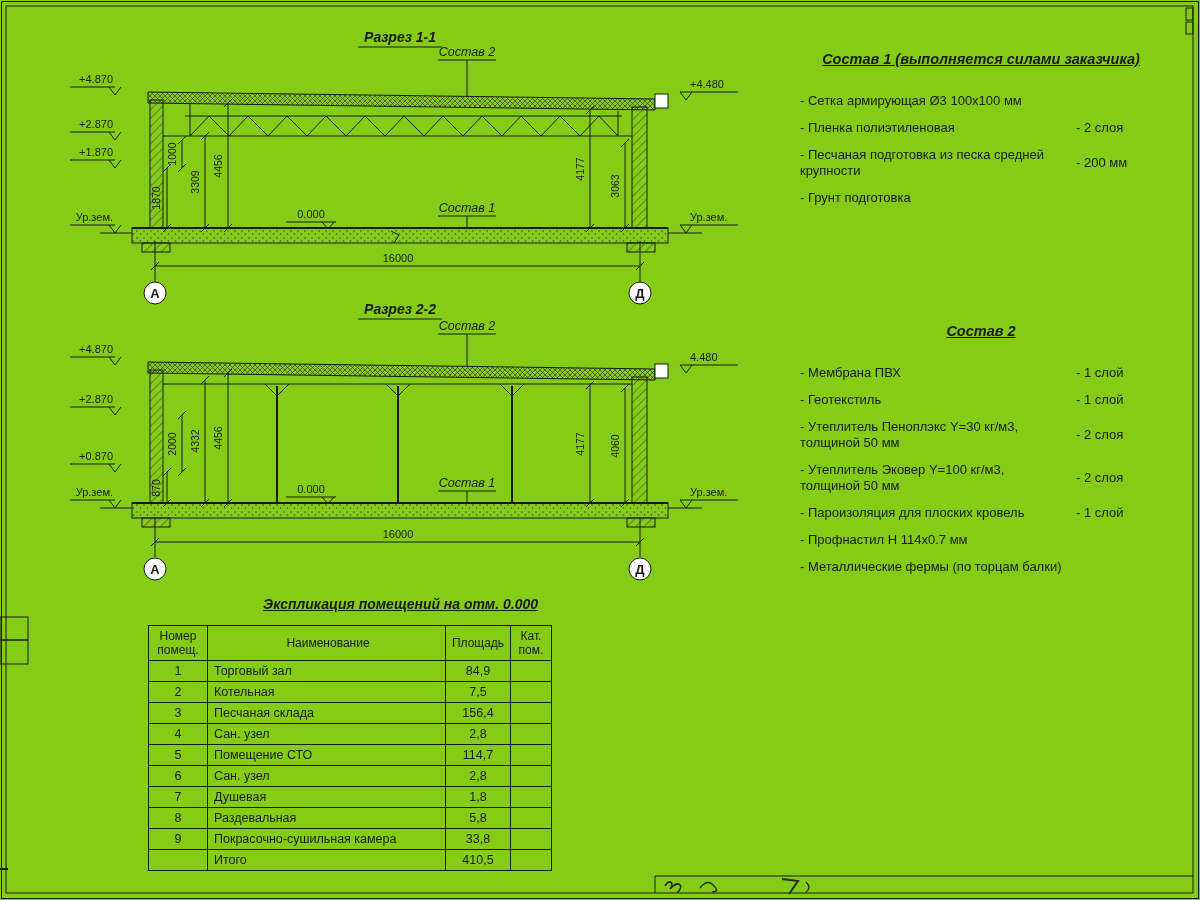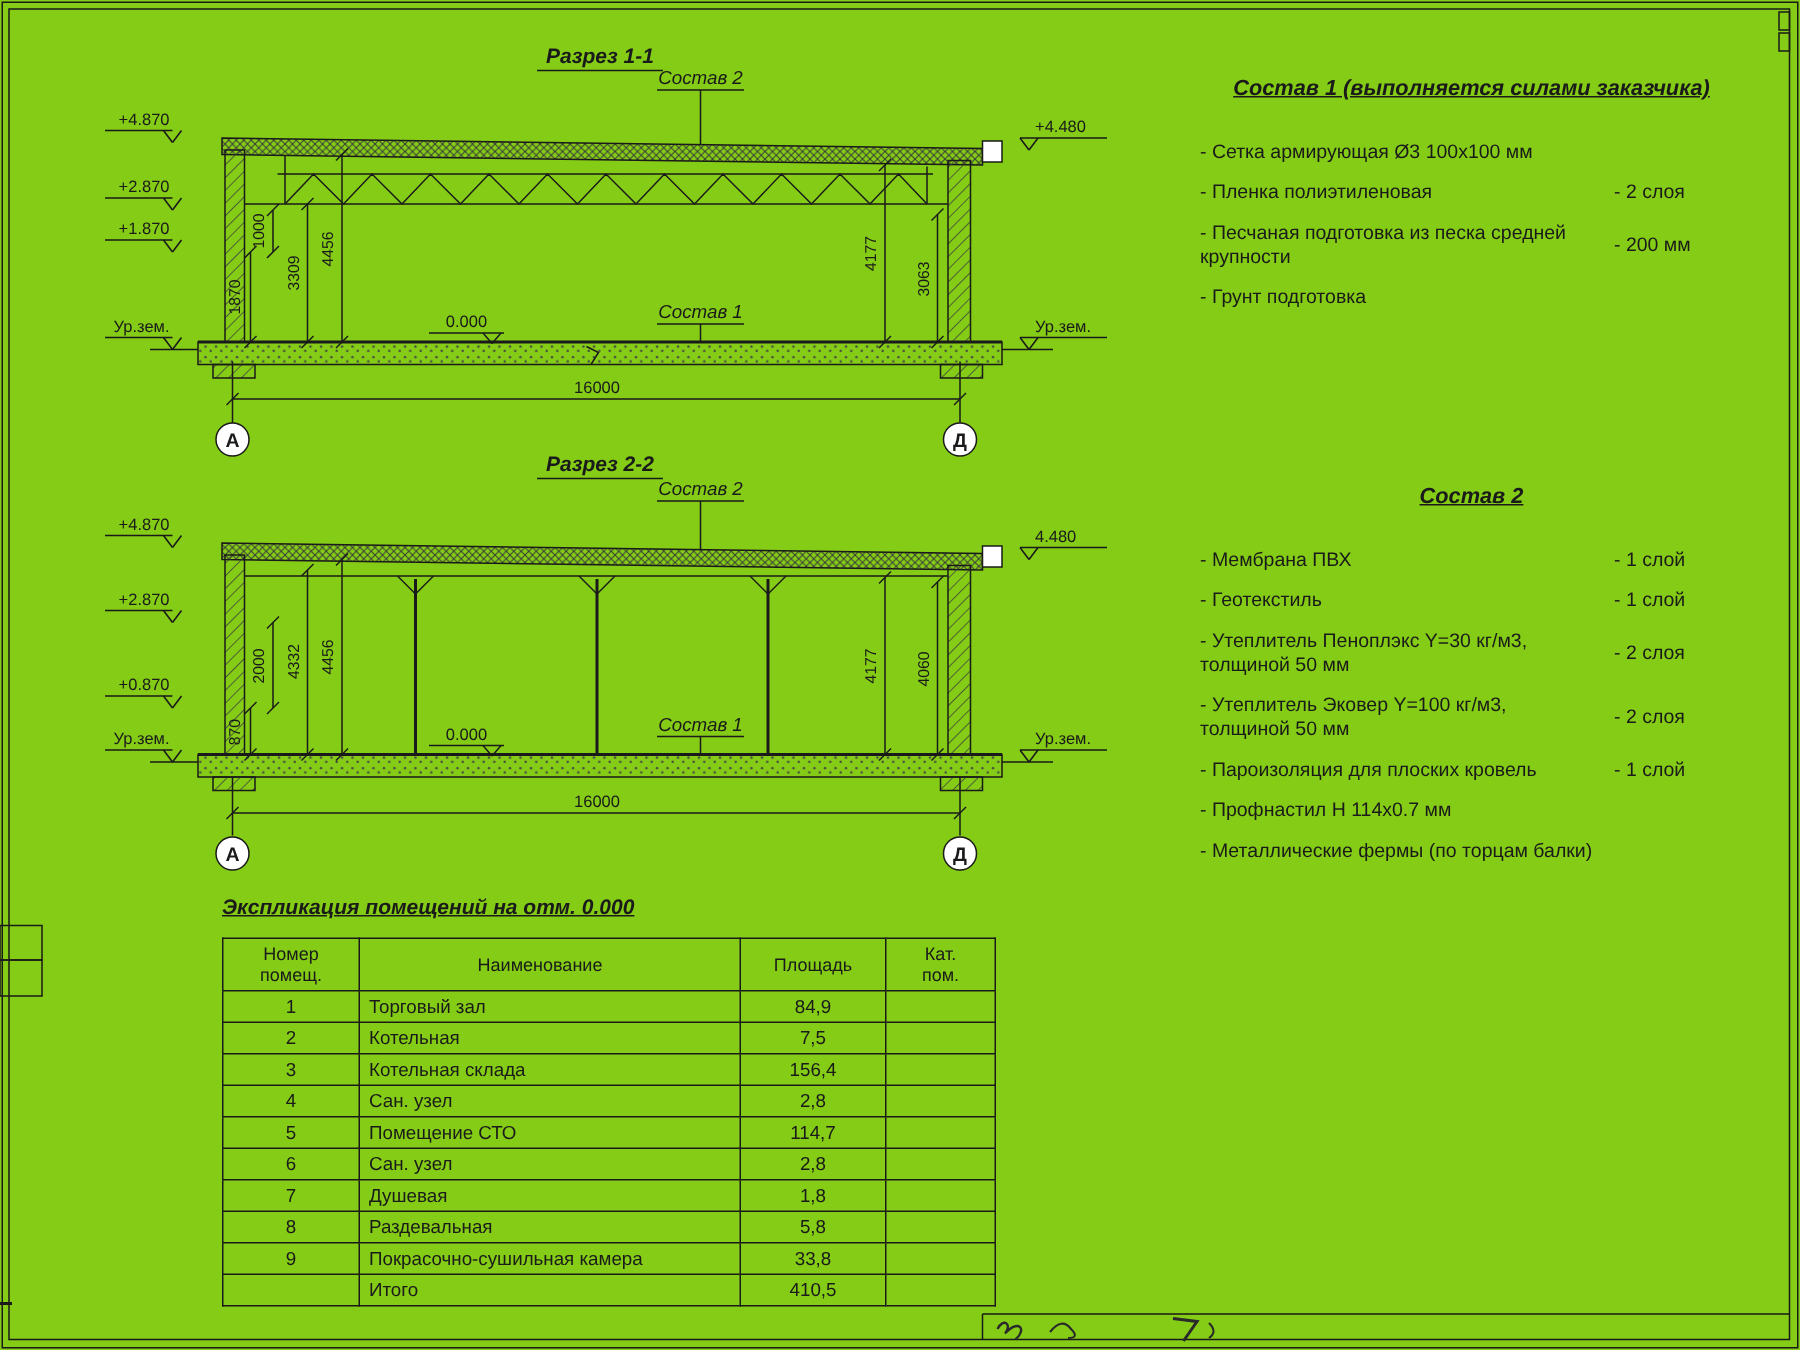--- a/index.html
+++ b/index.html
@@ -16,24 +16,24 @@
   svg .el{font-size:11px;}
   svg .ax{font-size:13px;font-weight:bold;}
   .spec-block{position:absolute;width:362px;}
   .spec-title{font-style:italic;font-weight:bold;font-size:14.5px;text-align:center;
               text-decoration:underline;margin-bottom:26px;}
   .spec-item{display:flex;justify-content:space-between;align-items:center;
              margin-bottom:11px;font-size:13px;line-height:16px;}
   .spec-text{width:262px;}
   .spec-value{width:86px;white-space:nowrap;}
   .room-table-wrap{position:absolute;left:148px;top:596px;width:390px;}
-  .room-table-title{font-style:italic;font-weight:bold;font-size:14px;text-align:left;
+  .room-table-title{font-style:italic;font-weight:bold;font-size:14px;text-align:right;
                     text-decoration:underline;margin-bottom:13px;}
   table.rooms{border-collapse:collapse;font-size:12.5px;width:388px;table-layout:fixed;}
-  table.rooms th,table.rooms td{border:1.4px solid #1a1a1a;padding:0 19px;}
+  table.rooms th,table.rooms td{border:1.4px solid #1a1a1a;padding:0 3px;}
   table.rooms th{font-weight:normal;font-size:12px;height:34px;text-align:center;}
   table.rooms td{height:20px;}
   .c-num{width:52px;text-align:center;}
   .c-name{width:228px;text-align:left;padding-left:6px!important;}
   .c-area{width:58px;text-align:center;}
   .c-cat{width:34px;text-align:center;}
 </style>
 </head>
 <body>
 
@@ -383,21 +383,21 @@
           <td class="c-cat"></td>
         </tr>
         <tr>
           <td class="c-num">2</td>
           <td class="c-name">Котельная</td>
           <td class="c-area">7,5</td>
           <td class="c-cat"></td>
         </tr>
         <tr>
           <td class="c-num">3</td>
-          <td class="c-name">Котельная склада</td>
+          <td class="c-name">Песчаная склада</td>
           <td class="c-area">156,4</td>
           <td class="c-cat"></td>
         </tr>
         <tr>
           <td class="c-num">4</td>
           <td class="c-name">Сан. узел</td>
           <td class="c-area">2,8</td>
           <td class="c-cat"></td>
         </tr>
         <tr>

